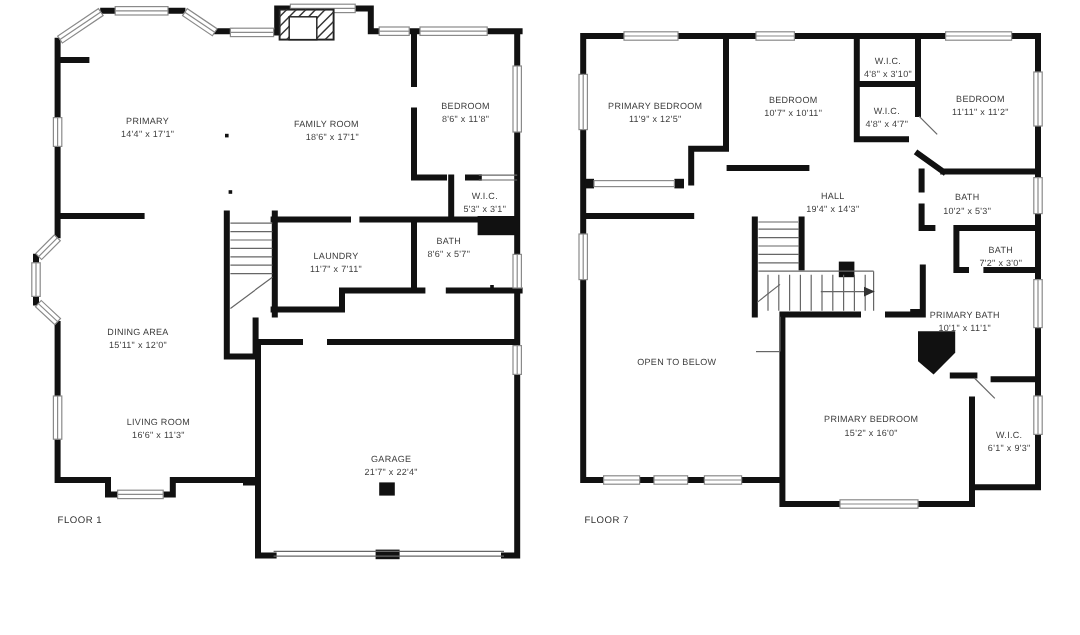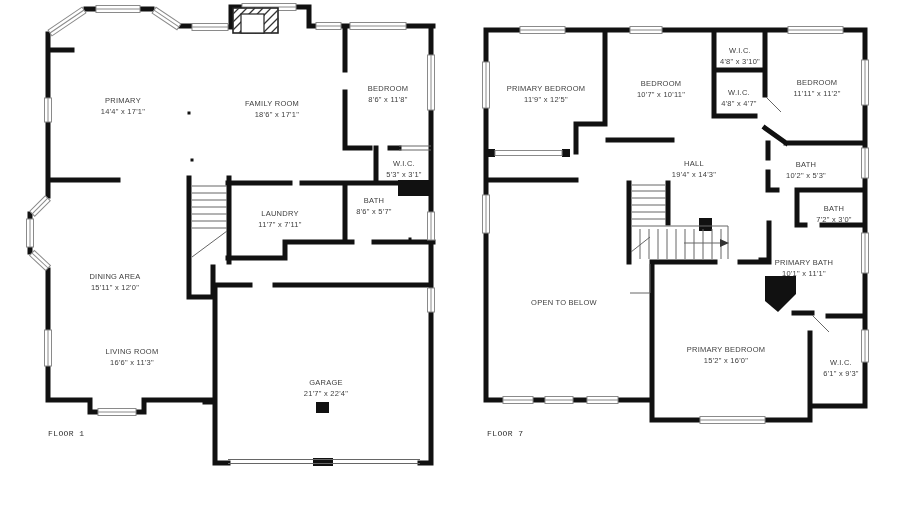--- a/index.html
+++ b/index.html
@@ -21,21 +21,21 @@
   .winline{stroke:var(--window);stroke-width:1;}
   .thin{stroke:var(--thin);stroke-width:1;fill:none;}
   .hatch{stroke:#333;stroke-width:1.2;}
   .fp{fill:#fff;stroke:#222;stroke-width:1.6;}
   .room-label{
     position:absolute;transform:translate(-50%,-50%);
     text-align:center;white-space:nowrap;color:var(--text);
     font-size:7.5px;letter-spacing:.25px;line-height:11px;font-weight:400;
   }
   .floor-caption{
-    position:absolute;color:#2f2f2f;font-size:8px;letter-spacing:.4px;font-weight:400;font-family:Liberation Mono, monospace;
+    position:absolute;color:#2f2f2f;font-size:8px;letter-spacing:.4px;font-weight:400;
   }
 </style>
 </head>
 <body>
 
 <div class="canvas">
 
   <svg width="900" height="529" viewBox="0 0 900 529">
 
     <g>

